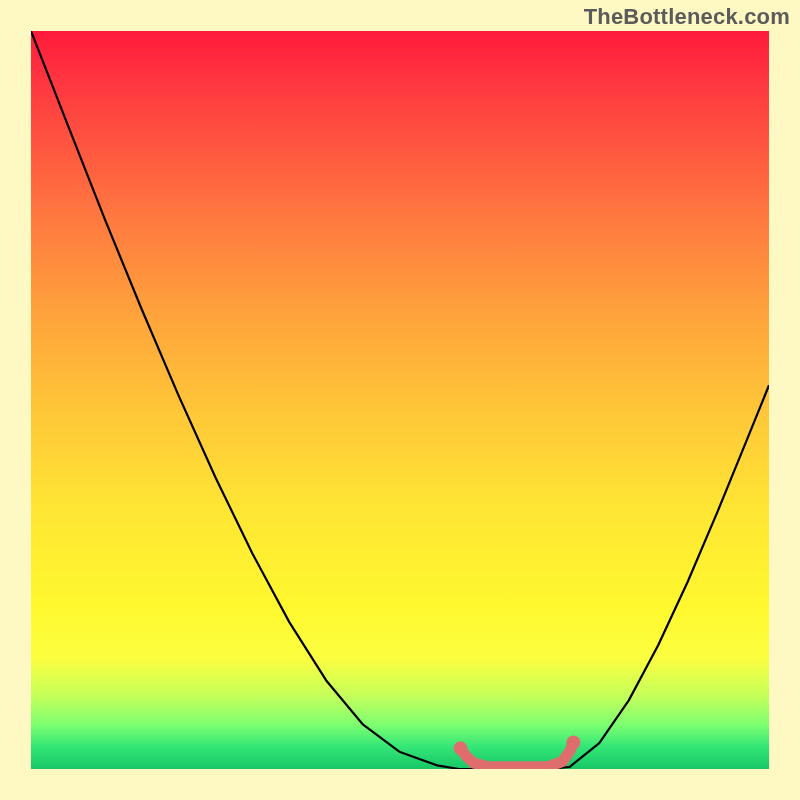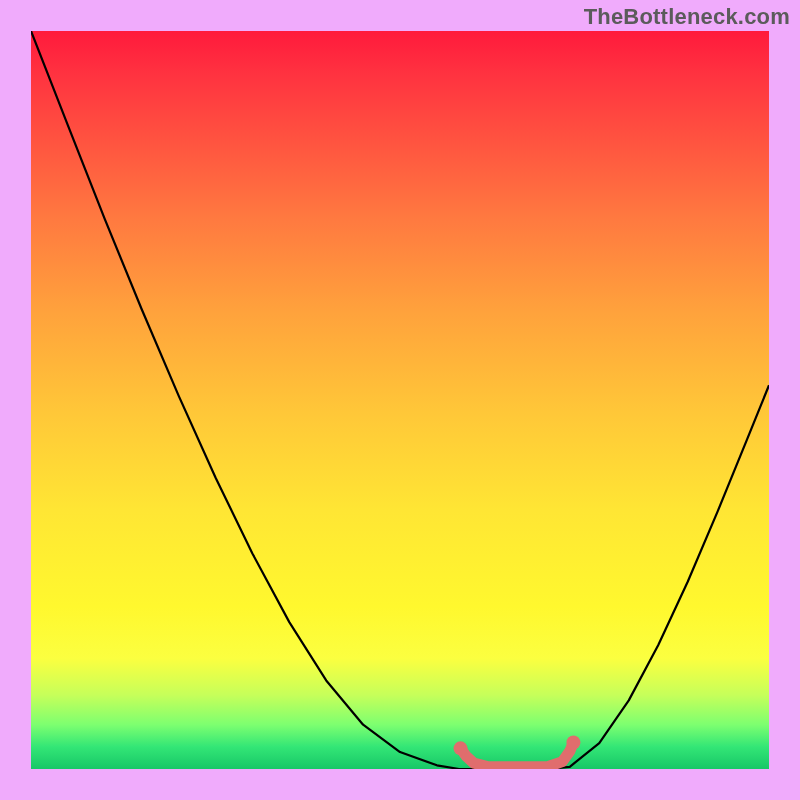--- a/index.html
+++ b/index.html
@@ -8,21 +8,21 @@
     width: 800px;
     height: 800px;
     background: #000;
     font-family: Arial, Helvetica, sans-serif;
     overflow: hidden;
   }
   .frame {
     position: relative;
     width: 800px;
     height: 800px;
-    background: #f0abfc;
+    background: #fef9c3;
   }
   .watermark {
     position: absolute;
     top: 4px;
     right: 10px;
     color: #5b5b5b;
     font-size: 22px;
     font-weight: 600;
     letter-spacing: 0.2px;
     z-index: 20;

